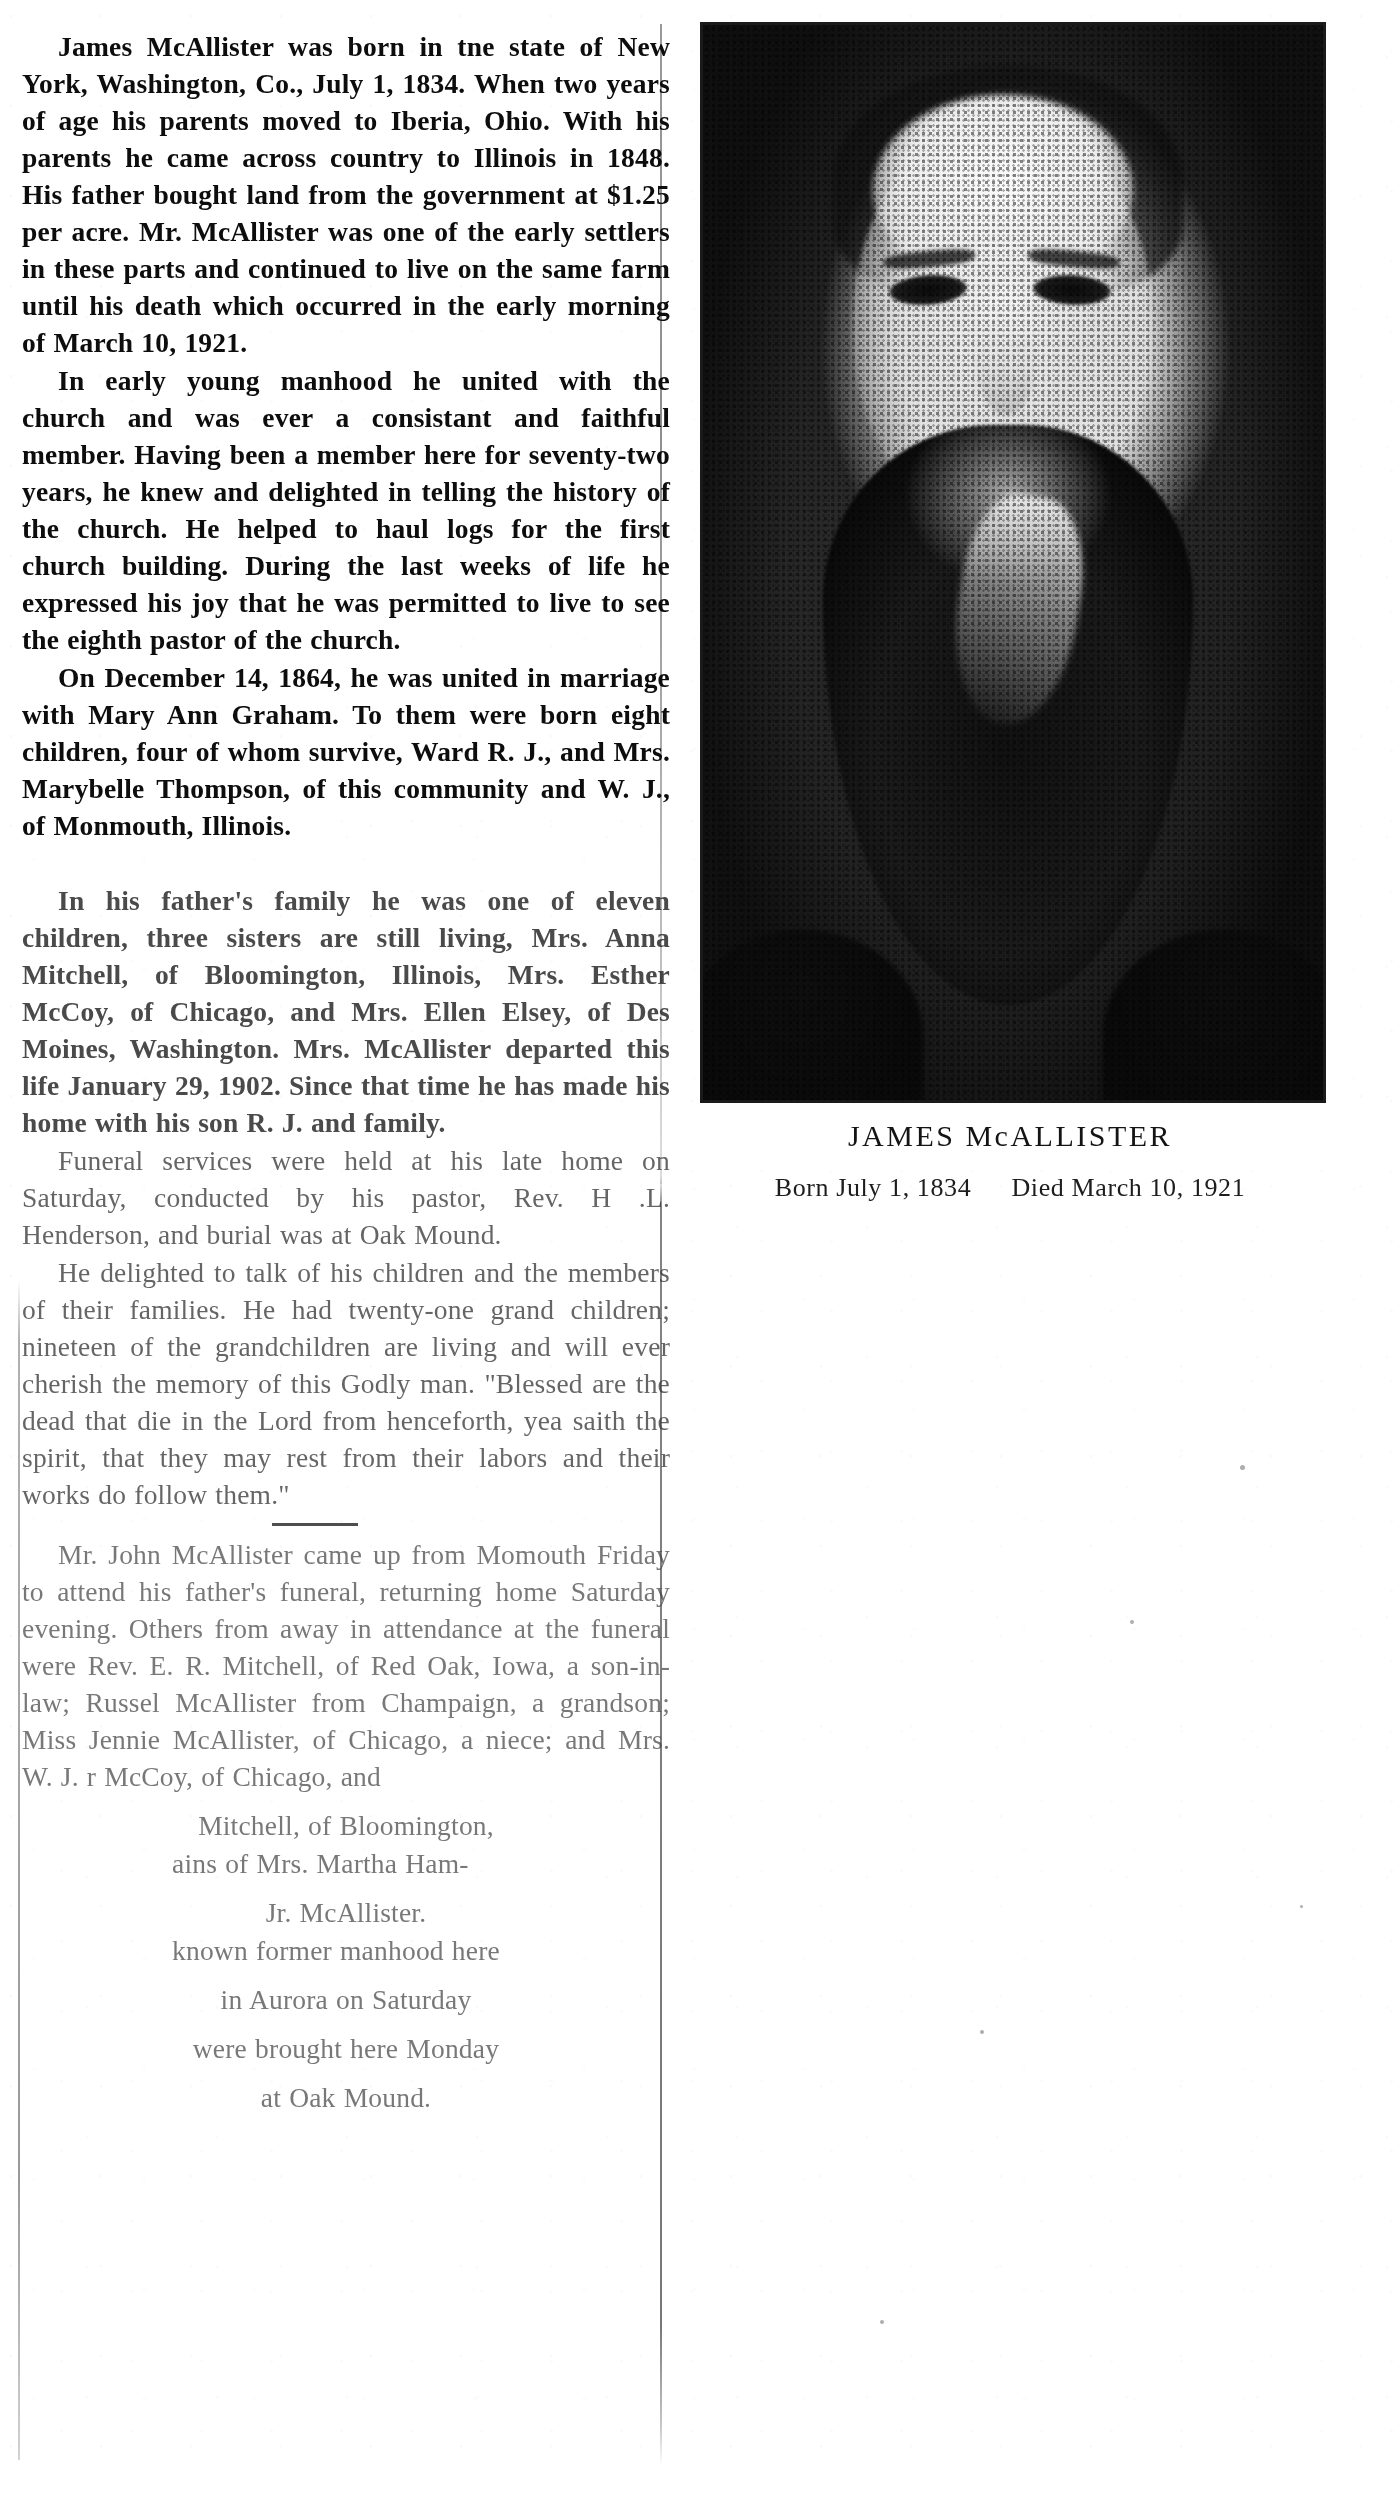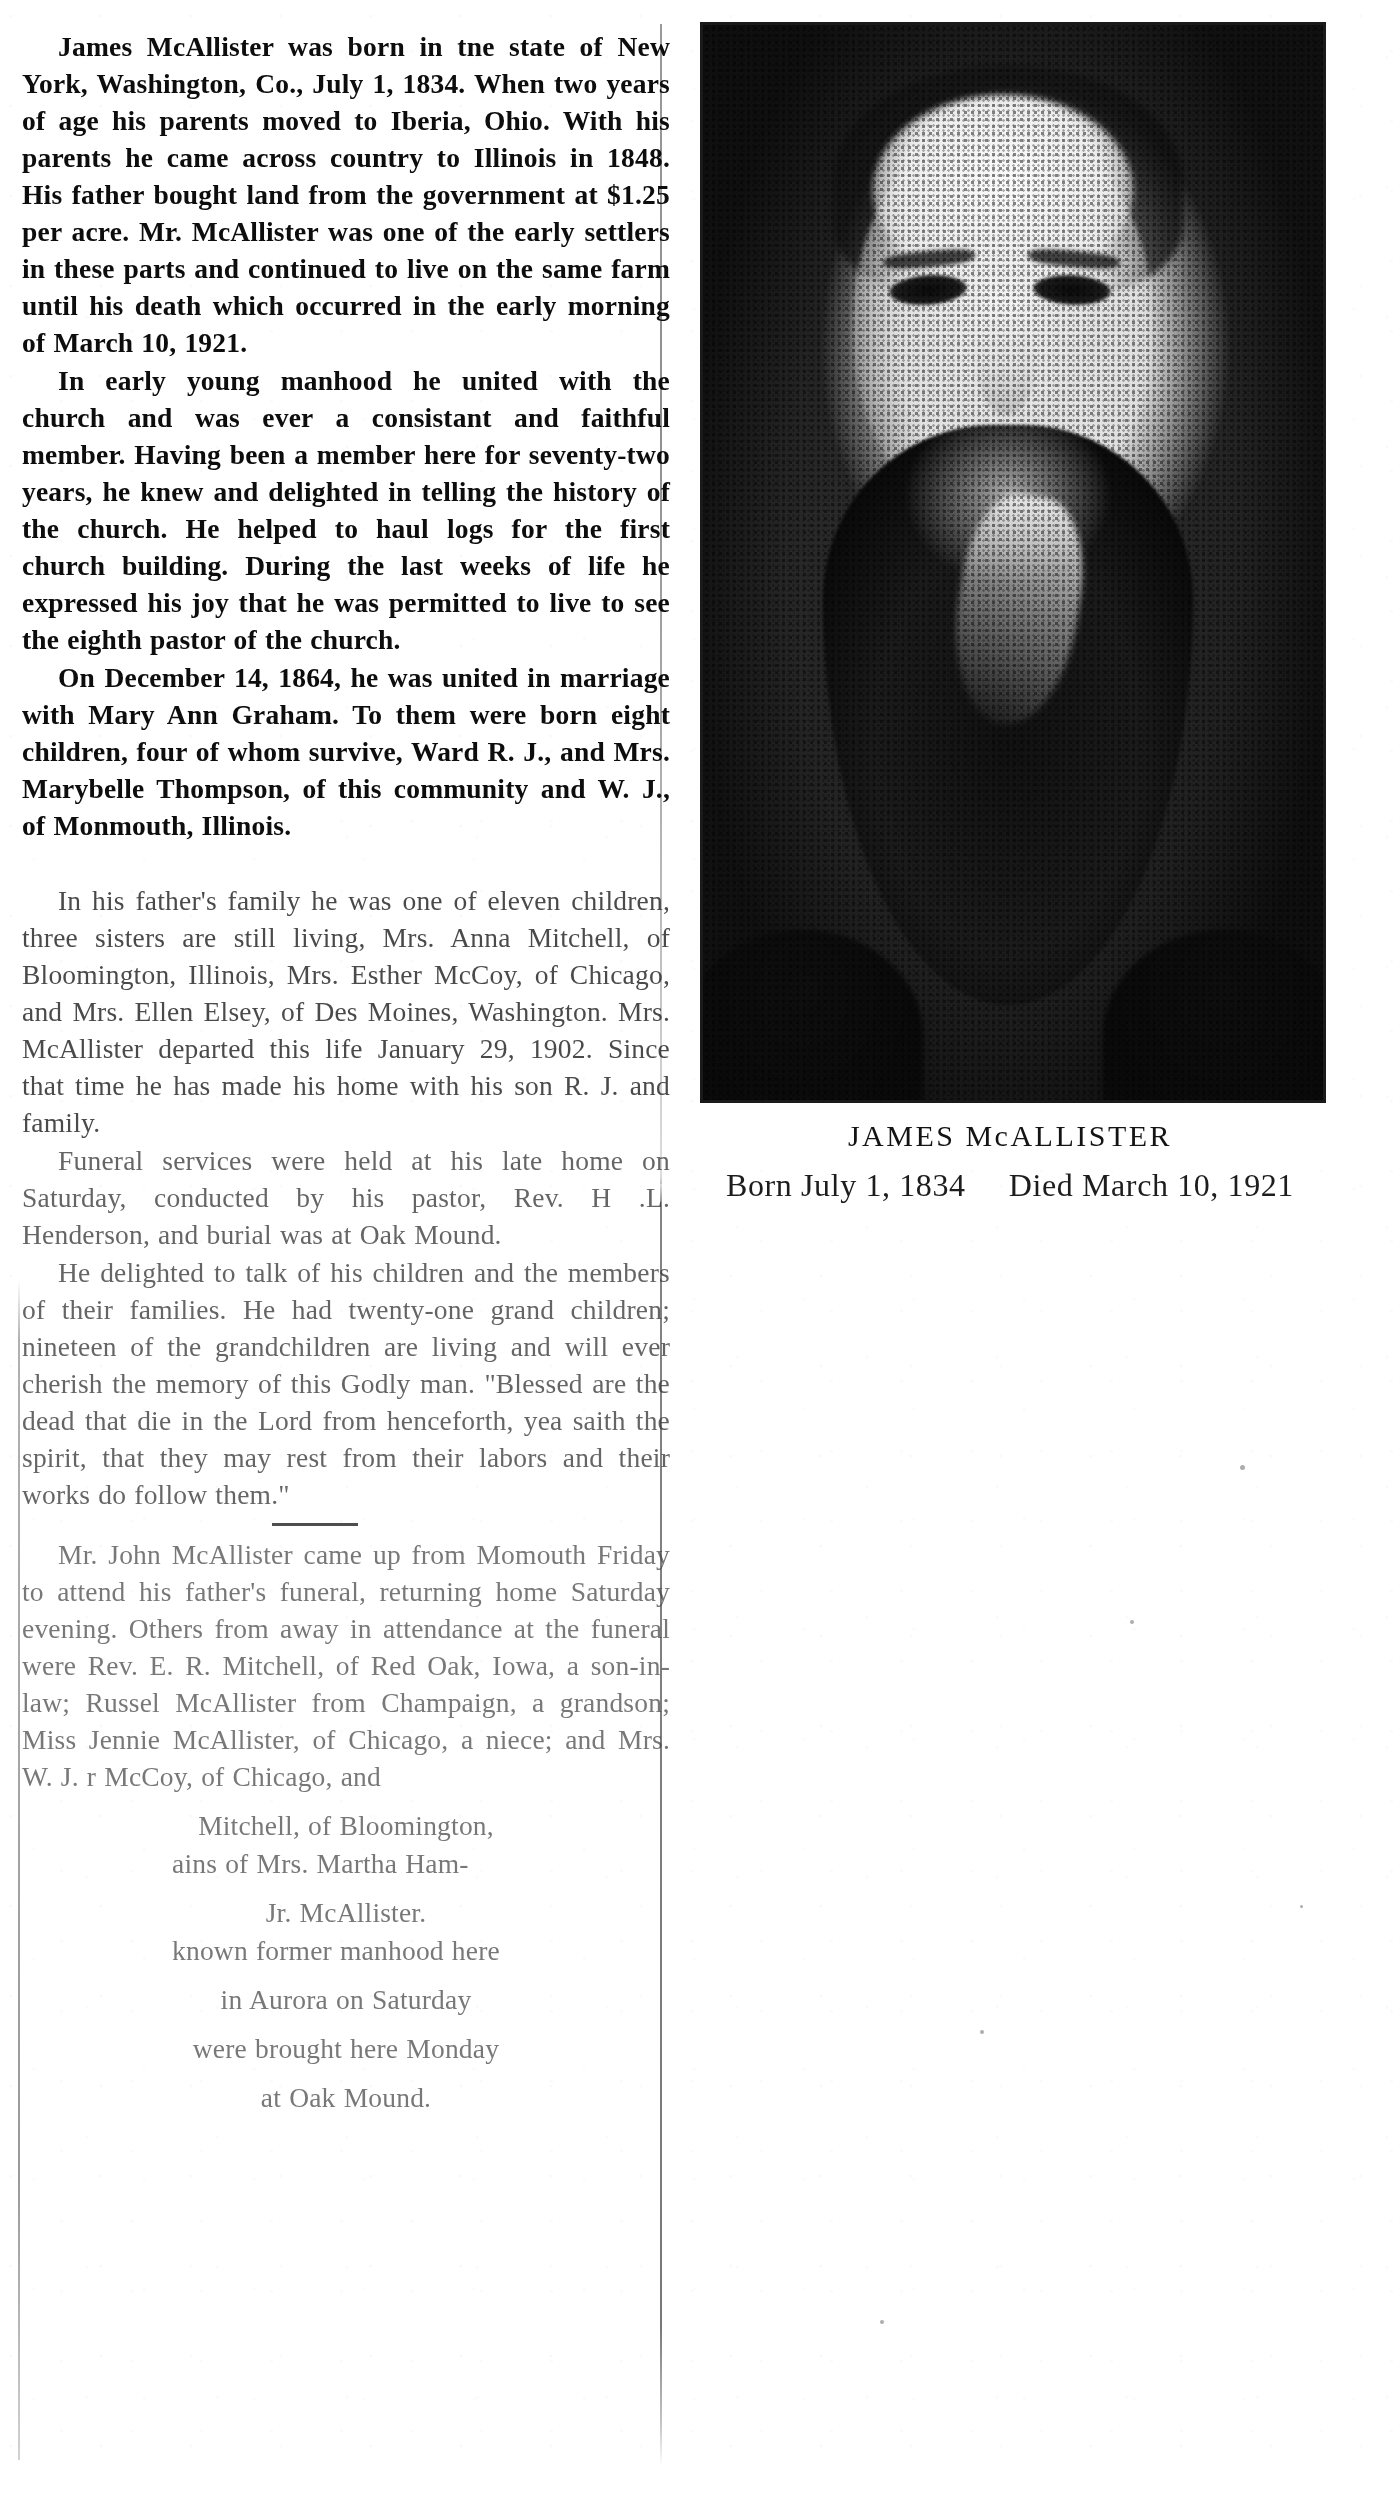--- a/index.html
+++ b/index.html
@@ -98,21 +98,21 @@
     line-height: 37px;
     text-align: justify;
     letter-spacing: 0.2px;
     word-spacing: 1px;
     color: #0d0d0d;
     font-family: "Liberation Serif", serif;
     font-weight: 600;
   }
   .article p.faded {
     color: #2d2d2d;
-    font-weight: 400;
+    font-weight: 700;
     opacity: 0.86;
     margin-top: 38px;
   }
   .article p.faded2 {
     color: #3a3a3a;
     font-weight: 500;
     opacity: 0.78;
   }
   .article p.faded3 {
     color: #454545;
@@ -273,22 +273,22 @@
     text-align: center;
   }
   .caption-name {
     font-size: 30px;
     letter-spacing: 2.5px;
     font-family: "Liberation Serif", serif;
     color: #141414;
     font-weight: 500;
   }
   .caption-dates {
-    margin-top: 14px;
-    font-size: 32px;
+    margin-top: 20px;
+    font-size: 26px;
     letter-spacing: 0.6px;
     color: #1d1d1d;
     font-family: "Liberation Serif", serif;
     white-space: nowrap;
   }
   .caption-dates .gap { display: inline-block; width: 26px; }
 
   
   .speck {
     position: absolute;

